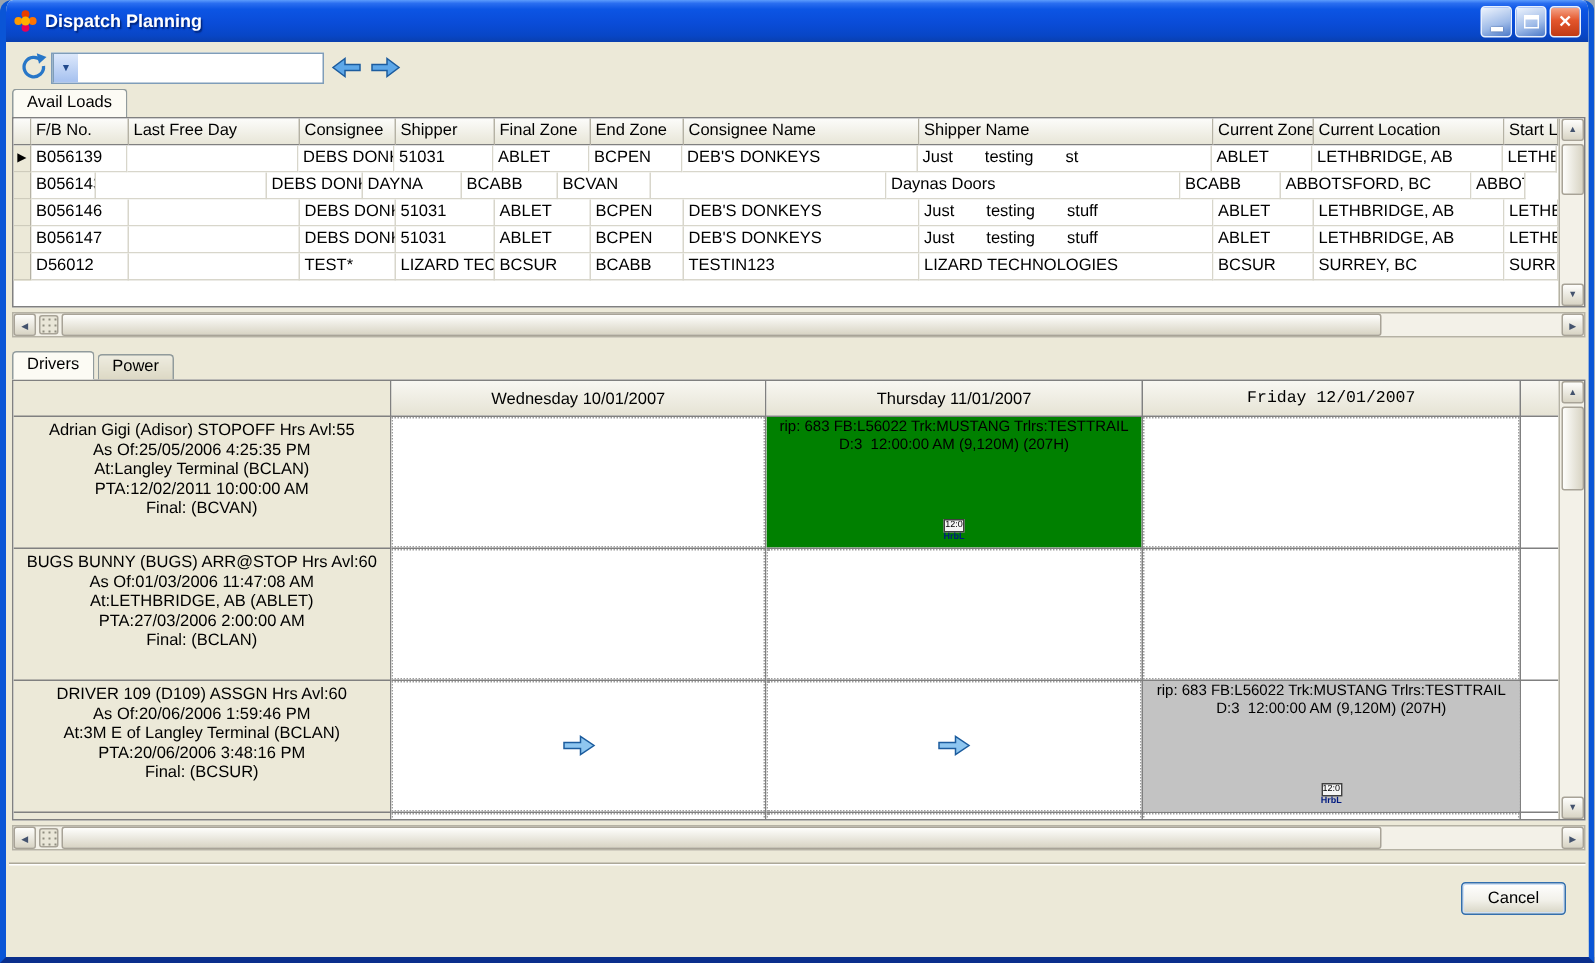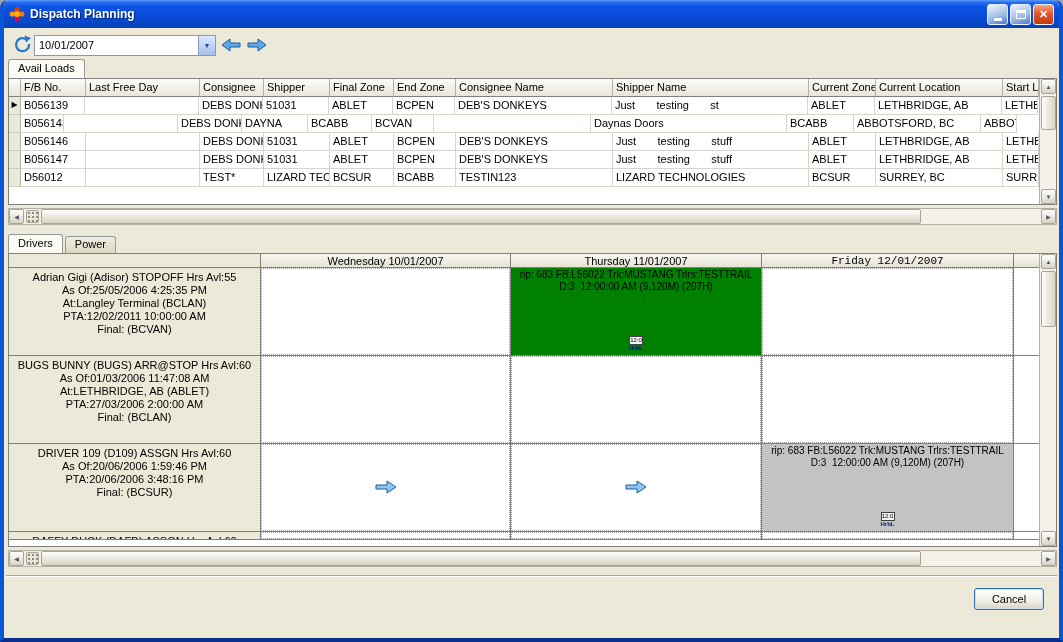--- a/index.html
+++ b/index.html
@@ -72,21 +72,21 @@
   .hgrip { width:13px; height:13px; flex:none; margin:0 2px; border:1px solid #a8a397; border-radius:2px;
            background-color:#e9e6d8; background-image:radial-gradient(#8f8d80 30%, transparent 31%); background-size:4px 4px; }
   .htrack { flex:1; position:relative; height:15px; }
   .hthumb { position:absolute; left:0; top:0; height:15px; width:88%;
             background:linear-gradient(180deg,#fefefc,#d8d4c4); border:1px solid #a8a397; border-radius:2px; }
 
   
   .schedule { position:absolute; top:225px; left:4px; width:1049px; height:294px; background:#fff;
               border:1px solid #808080; overflow:hidden; }
   .sched-inner { position:absolute; left:0; top:0; right:17px; bottom:0; overflow:hidden; }
-  .sched-hrow { display:flex; height:14px; }
+  .sched-hrow { display:flex; height:24px; }
   .sh-blank { background:#ece9d8; border-right:1px solid #808080; border-bottom:1px solid #808080; flex:none; }
   .shcell { background:linear-gradient(180deg,#f8f7f2,#e6e3d4); border-right:1px solid #808080; border-bottom:1px solid #808080;
             font-size:11px; display:flex; align-items:center; justify-content:center; flex:none; overflow:hidden; }
   .sliver-h { flex:1; border-right:none; }
   .srow { display:flex; height:88px; }
   .srow-partial { height:8px; overflow:hidden; }
   .infocell { background:#ece9d8; border-right:1px solid #808080; border-bottom:1px solid #808080; text-align:center;
               padding-top:3px; font-size:11px; line-height:13px; overflow:hidden; flex:none; }
   .daycell { position:relative; background:#fff; border-right:1px solid #808080; border-bottom:1px solid #808080;
              overflow:hidden; flex:none; }
@@ -133,21 +133,20 @@
 
   <div class="client">
 
     <button class="refresh-btn">
       <svg width="20" height="20" viewBox="0 0 20 20">
         <path d="M15.5 6.5 A6.5 6.5 0 1 0 17 10" fill="none" stroke="#2877c8" stroke-width="2.2"></path>
         <polygon points="12.5,1.5 19,4 14,8.5" fill="#2877c8"></polygon>
       </svg>
     </button>
     <div class="combo">
-      <span class="combo-value">10/01/2007</span>
       <button class="combo-btn">
           <span>▼</span>
         </button>
     </div>
     <button class="nav-btn nav-back">
       <svg width="20" height="14" viewBox="0 0 20 14">
         <polygon points="19,5 9,5 9,1 1,7 9,13 9,9 19,9" fill="#5da7e8" stroke="#1c5c9e" stroke-width="1"></polygon>
       </svg>
     </button>
     <button class="nav-btn nav-fwd">
@@ -320,20 +319,21 @@
               </div>
               <div class="daycell" style="width: 250px;"></div>
               <div class="daycell" style="width: 251px;"></div>
               <div class="daycell" style="width: 252px;"></div>
               <div class="daycell-sliver"></div>
             </div>
             <div class="srow">
               <div class="infocell" style="width: 252px;">
                 <div class="infoline">DRIVER 109 (D109) ASSGN Hrs Avl:60</div>
                 <div class="infoline">As Of:20/06/2006 1:59:46 PM</div>
+                <div class="infoline">At:3M E of Langley Terminal (BCLAN)</div>
                 <div class="infoline">PTA:20/06/2006 3:48:16 PM</div>
                 <div class="infoline">Final: (BCSUR)</div>
               </div>
               <div class="daycell" style="width: 250px;">
                 <svg class="cellarrow" width="24" height="16" viewBox="0 0 24 16">
     <polygon points="2,6 13,6 13,2 22,8 13,14 13,10 2,10" fill="#8ec6f0" stroke="#1c5c9e" stroke-width="1"></polygon>
   </svg>
               </div>
               <div class="daycell" style="width: 251px;">
                 <svg class="cellarrow" width="24" height="16" viewBox="0 0 24 16">

